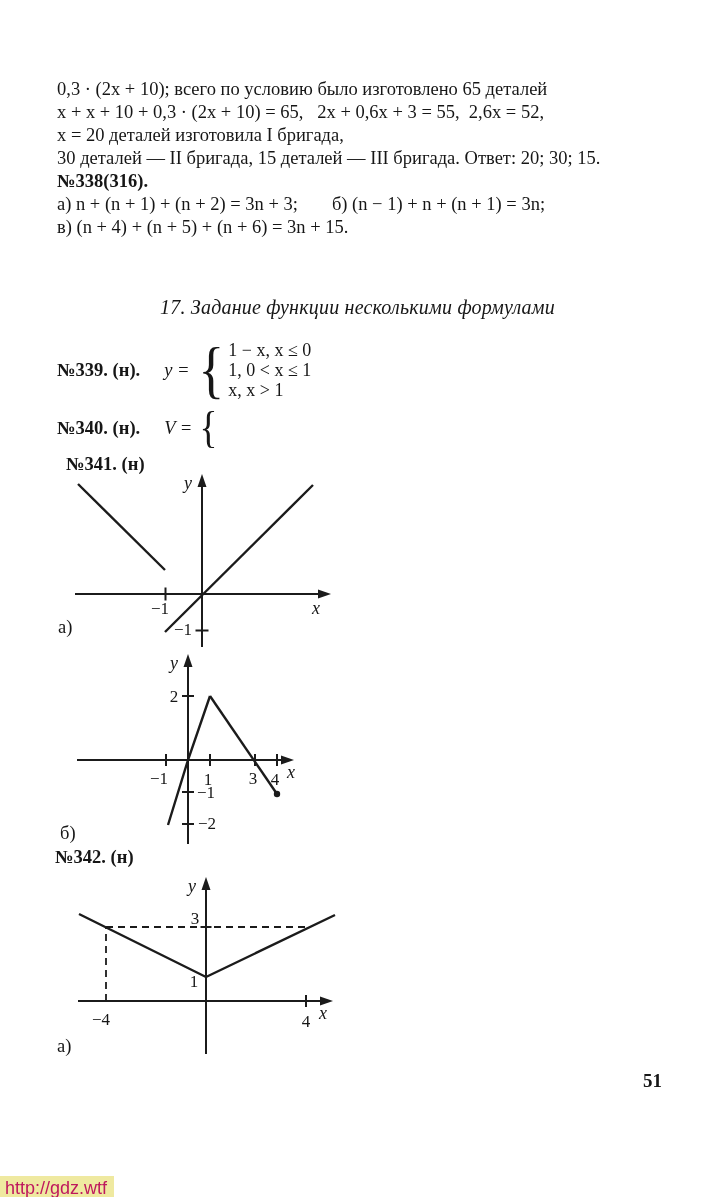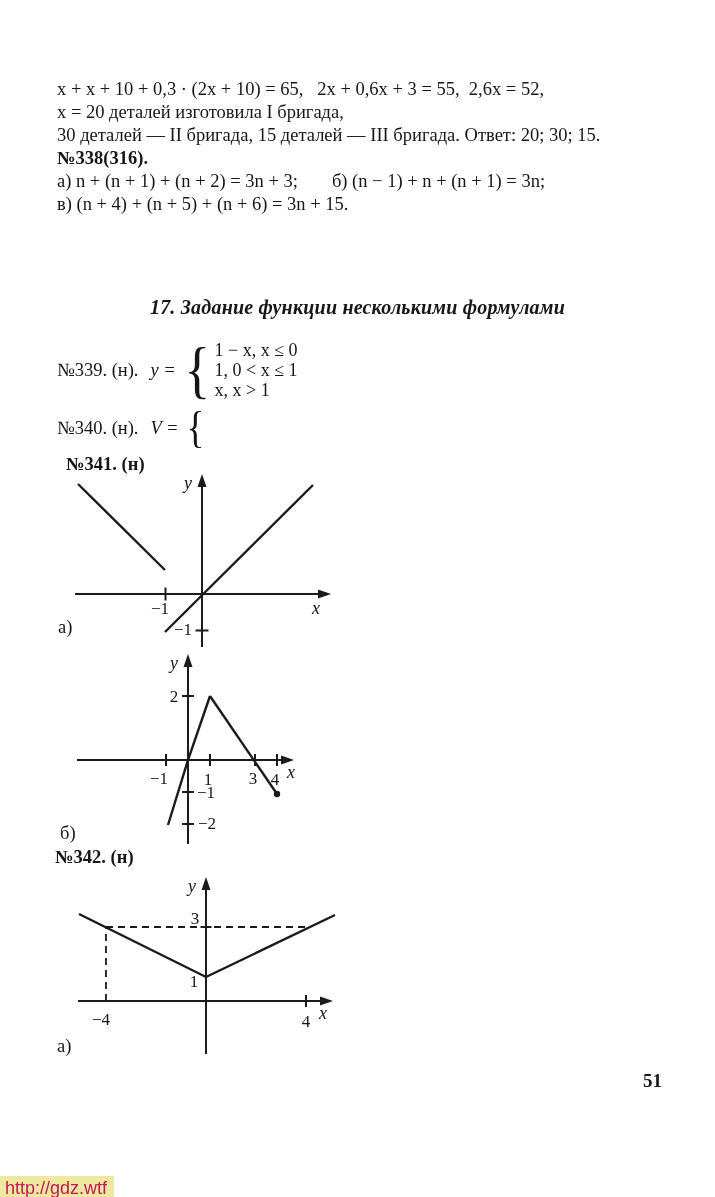--- a/index.html
+++ b/index.html
@@ -9,25 +9,25 @@
   }
   .abs{position:absolute;}
   
   .textblock{left:57px;top:78px;width:612px;font-size:18.5px;line-height:23px;}
   .tb-line{white-space:nowrap;}
   .bold{font-weight:bold;}
   .pair-line{display:flex;text-align:center;}
   .pair-line .second{margin-left:34px;}
   .heading{
     left:0;top:296px;width:715px;text-align:center;
-    font-size:20px;font-weight:bold;font-style:italic;letter-spacing:0.2px;
+    font-size:20px;font-weight:normal;font-style:italic;letter-spacing:0.2px;
   }
   
   .piecewise{left:57px;display:flex;align-items:center;font-size:18.5px;}
-  .pw-label{font-weight:normal;margin-right:12px;white-space:nowrap;}
+  .pw-label{font-weight:bold;margin-right:24px;white-space:nowrap;}
   .pw-lhs{font-style:italic;margin-right:6px;white-space:nowrap;}
   .pw-brace{font-weight:400;display:inline-block;transform:scaleX(0.85);line-height:1;}
   .brace3{font-size:64px;margin-right:2px;}
   .brace2{font-size:44px;margin-right:2px;}
   .pw-cases div{font-size:18px;line-height:20px;white-space:nowrap;}
   .pw2 .pw-cases div{line-height:21px;}
   
   svg{display:block;}
   .axis{stroke:#1b1b1b;stroke-width:2;fill:none;}
   .curve{stroke:#1b1b1b;stroke-width:2.4;fill:none;}
@@ -43,20 +43,21 @@
   .watermark{
     left:0;top:1176px;background:#efe9a0;color:#be185d;
     font-family:"Liberation Sans", sans-serif;font-size:18px;
     padding:2px 7px 3px 5px;
   }
 </style>
 </head>
 <body>
 
 <div class="abs textblock">
+  <div class="tb-line">0,3 · (2x + 10); всего по условию было изготовлено 65 деталей</div>
   <div class="tb-line">x + x + 10 + 0,3 · (2x + 10) = 65,&nbsp;&nbsp; 2x + 0,6x + 3 = 55,&nbsp; 2,6x = 52,</div>
   <div class="tb-line">x = 20 деталей изготовила I бригада,</div>
   <div class="tb-line">30 деталей — II бригада, 15 деталей — III бригада. Ответ: 20; 30; 15.</div>
   <div class="tb-line bold">№338(316).</div>
   <div class="tb-line pair-line">
     <span>а) n + (n + 1) + (n + 2) = 3n + 3;</span>
     <span class="second">б) (n − 1) + n + (n + 1) = 3n;</span>
   </div>
   <div class="tb-line">в) (n + 4) + (n + 5) + (n + 6) = 3n + 15.</div>
 </div>

